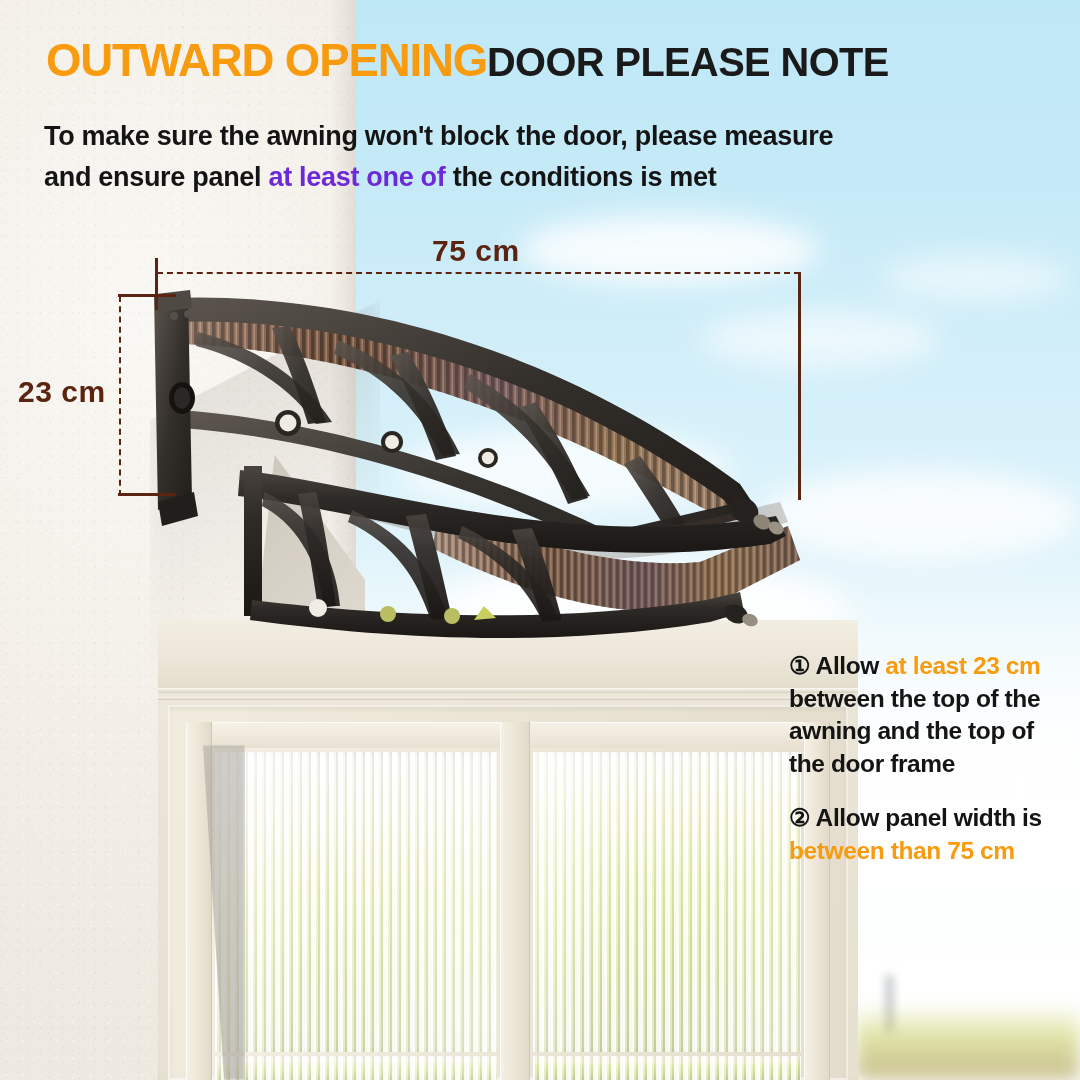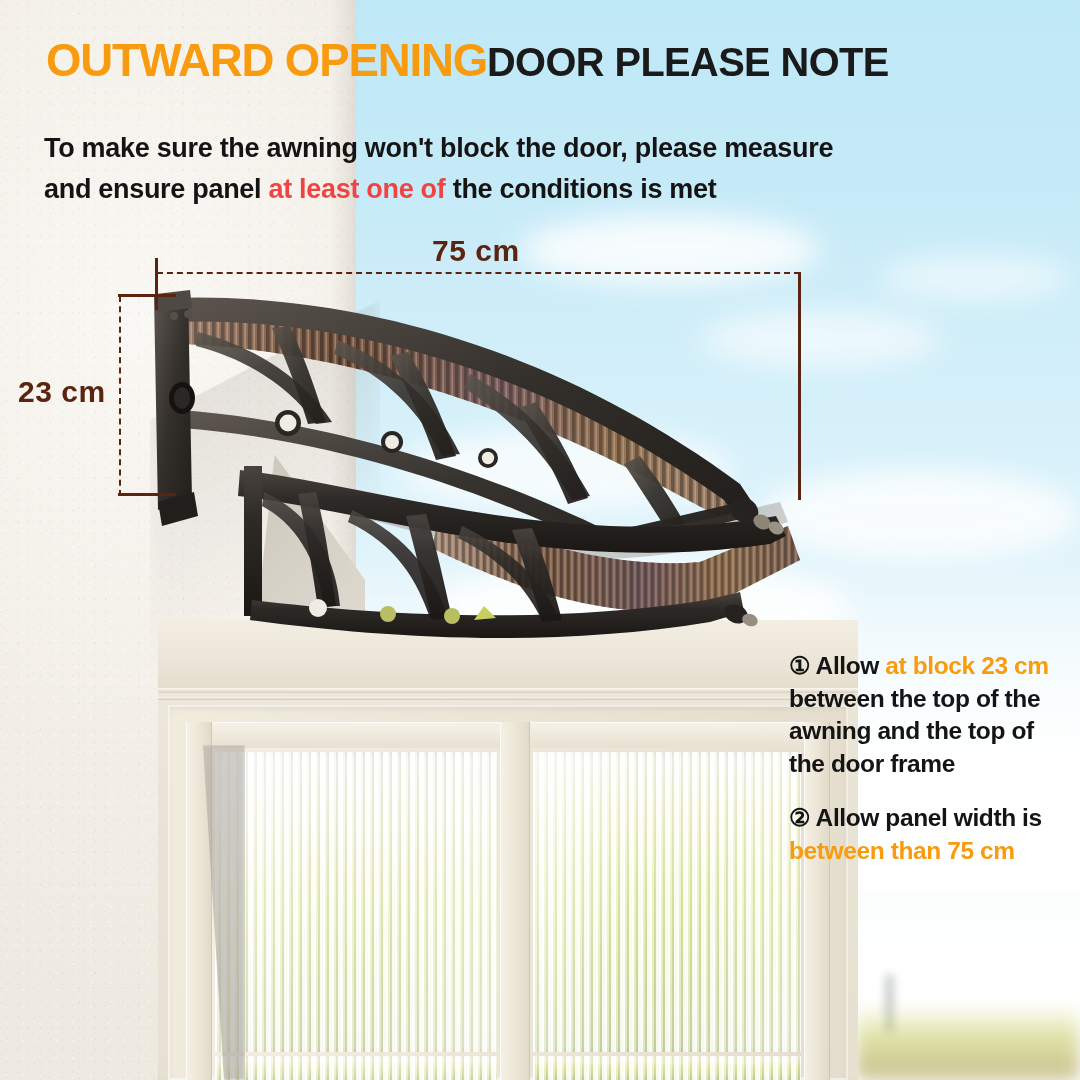--- a/index.html
+++ b/index.html
@@ -219,25 +219,25 @@
   .headline{
     position:absolute;left:46px;top:36px;width:1000px;
     font-size:47px;font-weight:bold;line-height:1.04;
     font-family:"Liberation Sans", sans-serif;
     letter-spacing:-1.2px;white-space:nowrap;
     transform:scaleX(.97);transform-origin:left center;
   }
   .hl-orange{color:#f89b0e;}
   .hl-dark{color:#1a1a1a;font-size:41px;letter-spacing:-.6px;}
   .subtitle{
-    position:absolute;left:44px;top:128px;width:960px;
+    position:absolute;left:44px;top:116px;width:960px;
     font-size:27px;font-weight:bold;color:#141414;line-height:1.52;
     letter-spacing:-.3px;
   }
-  .sub-orange{color:#ef4444;text-align:right;}
+  .sub-orange{color:#6d28d9;text-align:right;}
 
   .conditions{
     position:absolute;left:789px;top:650px;width:280px;
     font-size:24.5px;font-weight:bold;color:#141414;line-height:1.33;
     letter-spacing:-.4px;
   }
   .cond-orange{color:#f89b0e;}
   .condBlock{margin-bottom:22px;}
   .condNum{font-size:24px;}
 </style>
@@ -434,21 +434,21 @@
     <span class="hl-orange">OUTWARD OPENING</span><span class="hl-dark">DOOR PLEASE NOTE</span>
   </div>
 
   <div class="subtitle">
     <span>To make sure the awning won't block the door, please measure</span><br>
     <span>and ensure panel </span><span class="sub-orange">at least one of</span><span> the conditions is met</span>
   </div>
 
   <div class="conditions">
     <div class="condBlock">
-      <span class="condNum">①</span><span> Allow </span><span class="cond-orange">at block</span>
+      <span class="condNum">①</span><span> Allow </span><span class="cond-orange">at least</span>
       <span class="cond-orange">23 cm</span><span> between the top of the awning and the top of the door frame</span>
     </div>
     <div class="condBlock">
       <span class="condNum">②</span><span> Allow panel width is </span><span class="cond-orange">between than</span>
       <span class="cond-orange">75 cm</span>
     </div>
   </div>
 
 </div>
 

